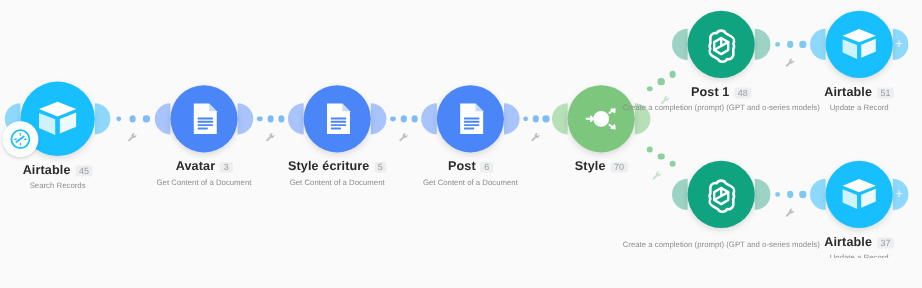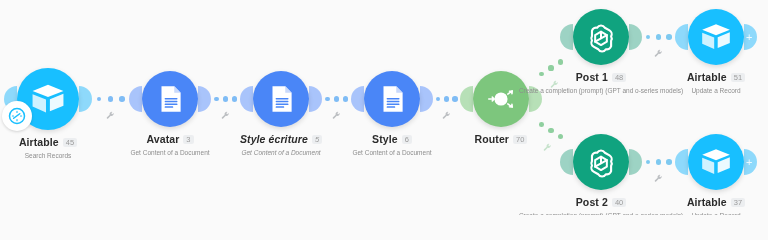--- a/index.html
+++ b/index.html
@@ -246,21 +246,21 @@
       <div class="circle" style="background: rgb(74, 134, 247);">
         <svg width="34" height="34" viewBox="0 0 32 32">
           <path d="M8 4 h12 l6 6 v18 a0 0 0 0 1 0 0 H8 Z" fill="#ffffff"></path>
           <path d="M20 4 l6 6 h-6 Z" fill="#c9d9fb"></path>
           <rect x="11" y="15" width="12" height="1.5" fill="#4a86f7" rx="0.4"></rect>
           <rect x="11" y="17.6" width="12" height="1.5" fill="#4a86f7" rx="0.4"></rect>
           <rect x="11" y="20.2" width="12" height="1.5" fill="#4a86f7" rx="0.4"></rect>
           <rect x="11" y="22.8" width="8" height="1.5" fill="#4a86f7" rx="0.4"></rect>
         </svg>
       </div>
-      <div class="label" style="top: 35px; font-style: italic;">
+      <div class="label" style="top: 35px;">
         <div class="title-row">
           <span class="title">Style écriture</span>
           <span class="badge">5</span>
         </div>
         <div class="sub">Get Content of a Document</div>
       </div>
     </div>
     <div class="node mid" style="left: 392px; top: 99px;">
       <div class="cap left" style="background: rgb(169, 196, 251); left: -41px;"></div>
       <div class="cap right" style="background: rgb(169, 196, 251); left: 28px;"></div>
@@ -269,40 +269,40 @@
           <path d="M8 4 h12 l6 6 v18 a0 0 0 0 1 0 0 H8 Z" fill="#ffffff"></path>
           <path d="M20 4 l6 6 h-6 Z" fill="#c9d9fb"></path>
           <rect x="11" y="15" width="12" height="1.5" fill="#4a86f7" rx="0.4"></rect>
           <rect x="11" y="17.6" width="12" height="1.5" fill="#4a86f7" rx="0.4"></rect>
           <rect x="11" y="20.2" width="12" height="1.5" fill="#4a86f7" rx="0.4"></rect>
           <rect x="11" y="22.8" width="8" height="1.5" fill="#4a86f7" rx="0.4"></rect>
         </svg>
       </div>
       <div class="label" style="top: 35px;">
         <div class="title-row">
-          <span class="title">Style</span>
+          <span class="title">Post</span>
           <span class="badge">6</span>
         </div>
         <div class="sub">Get Content of a Document</div>
       </div>
     </div>
     <div class="node mid" style="left: 501px; top: 99px;">
       <div class="cap left" style="background: rgb(183, 224, 183); left: -41px;"></div>
       <div class="cap right" style="background: rgb(183, 224, 183); left: 28px;"></div>
       <div class="circle" style="background: rgb(125, 198, 125);">
         <svg width="34" height="34" viewBox="0 0 32 32">
           <circle cx="16" cy="16" r="6.2" fill="#ffffff"></circle>
           <path d="M4.5 16 h5 M9.6 16 l-1.8-1.8 M9.6 16 l-1.8 1.8" stroke="#ffffff" stroke-width="1.5" fill="none" stroke-linecap="round"></path>
           <path d="M22.4 11.4 l4.2-3 M26.6 8.4 l-2.6 0.25 M26.6 8.4 l-0.3 2.6" stroke="#ffffff" stroke-width="1.5" fill="none" stroke-linecap="round"></path>
           <path d="M22.4 20.6 l4.2 3 M26.6 23.6 l-2.6-0.25 M26.6 23.6 l-0.3-2.6" stroke="#ffffff" stroke-width="1.5" fill="none" stroke-linecap="round"></path>
         </svg>
       </div>
       <div class="label" style="top: 35px;">
         <div class="title-row">
-          <span class="title">Router</span>
+          <span class="title">Style</span>
           <span class="badge">70</span>
         </div>
       </div>
     </div>
     <div class="node mid" style="left: 601px; top: 37px;">
       <div class="cap left" style="background: rgb(157, 211, 196); left: -41px;"></div>
       <div class="cap right" style="background: rgb(157, 211, 196); left: 28px;"></div>
       <div class="circle" style="background: rgb(16, 163, 127);">
         <svg width="34" height="34" viewBox="0 0 32 32">
           <path d="M16 5.2 a4.1 4.1 0 0 1 3.6 2.1 l4.4 2.5 a4.1 4.1 0 0 1 1.5 5.6 a4.1 4.1 0 0 1 0 4.2 l0 5.1 a4.1 4.1 0 0 1-4.9 2.8 a4.1 4.1 0 0 1-3.6 2.1 a4.1 4.1 0 0 1-3.6-2.1 l-4.4-2.5 a4.1 4.1 0 0 1-1.5-5.6 a4.1 4.1 0 0 1 0-4.2 l0-5.1 a4.1 4.1 0 0 1 4.9-2.8 A4.1 4.1 0 0 1 16 5.2 Z" fill="none" stroke="#ffffff" stroke-width="2" stroke-linejoin="round"></path>
@@ -344,24 +344,20 @@
       <div class="cap left" style="background: rgb(157, 211, 196); left: -41px;"></div>
       <div class="cap right" style="background: rgb(157, 211, 196); left: 28px;"></div>
       <div class="circle" style="background: rgb(16, 163, 127);">
         <svg width="34" height="34" viewBox="0 0 32 32">
           <path d="M16 5.2 a4.1 4.1 0 0 1 3.6 2.1 l4.4 2.5 a4.1 4.1 0 0 1 1.5 5.6 a4.1 4.1 0 0 1 0 4.2 l0 5.1 a4.1 4.1 0 0 1-4.9 2.8 a4.1 4.1 0 0 1-3.6 2.1 a4.1 4.1 0 0 1-3.6-2.1 l-4.4-2.5 a4.1 4.1 0 0 1-1.5-5.6 a4.1 4.1 0 0 1 0-4.2 l0-5.1 a4.1 4.1 0 0 1 4.9-2.8 A4.1 4.1 0 0 1 16 5.2 Z" fill="none" stroke="#ffffff" stroke-width="2" stroke-linejoin="round"></path>
           <path d="M16 11 L21.5 14.2 L21.5 20.4 L16 23.6 L10.5 20.4 L10.5 14.2 Z" fill="none" stroke="#ffffff" stroke-width="1.9" stroke-linejoin="round"></path>
           <path d="M16 11 L16 17.3 M21.5 14.2 L16 17.3 M10.5 20.4 L16 17.3" fill="none" stroke="#ffffff" stroke-width="1.9" stroke-linecap="round"></path>
         </svg>
       </div>
       <div class="label" style="top: 35px;">
-        <div class="title-row">
-          <span class="title">Post 2</span>
-          <span class="badge">40</span>
-        </div>
         <div class="sub">Create a completion (prompt) (GPT and o-series models)</div>
       </div>
     </div>
     <div class="node mid" style="left: 716px; top: 162px;">
       <div class="cap left" style="background: rgb(142, 217, 251); left: -41px;"></div>
       <div class="cap right plus" style="background: rgb(142, 217, 251); left: 28px;">
         <span>+</span>
       </div>
       <div class="circle" style="background: rgb(24, 191, 255);">
         <svg width="34" height="34" viewBox="0 0 32 32">

